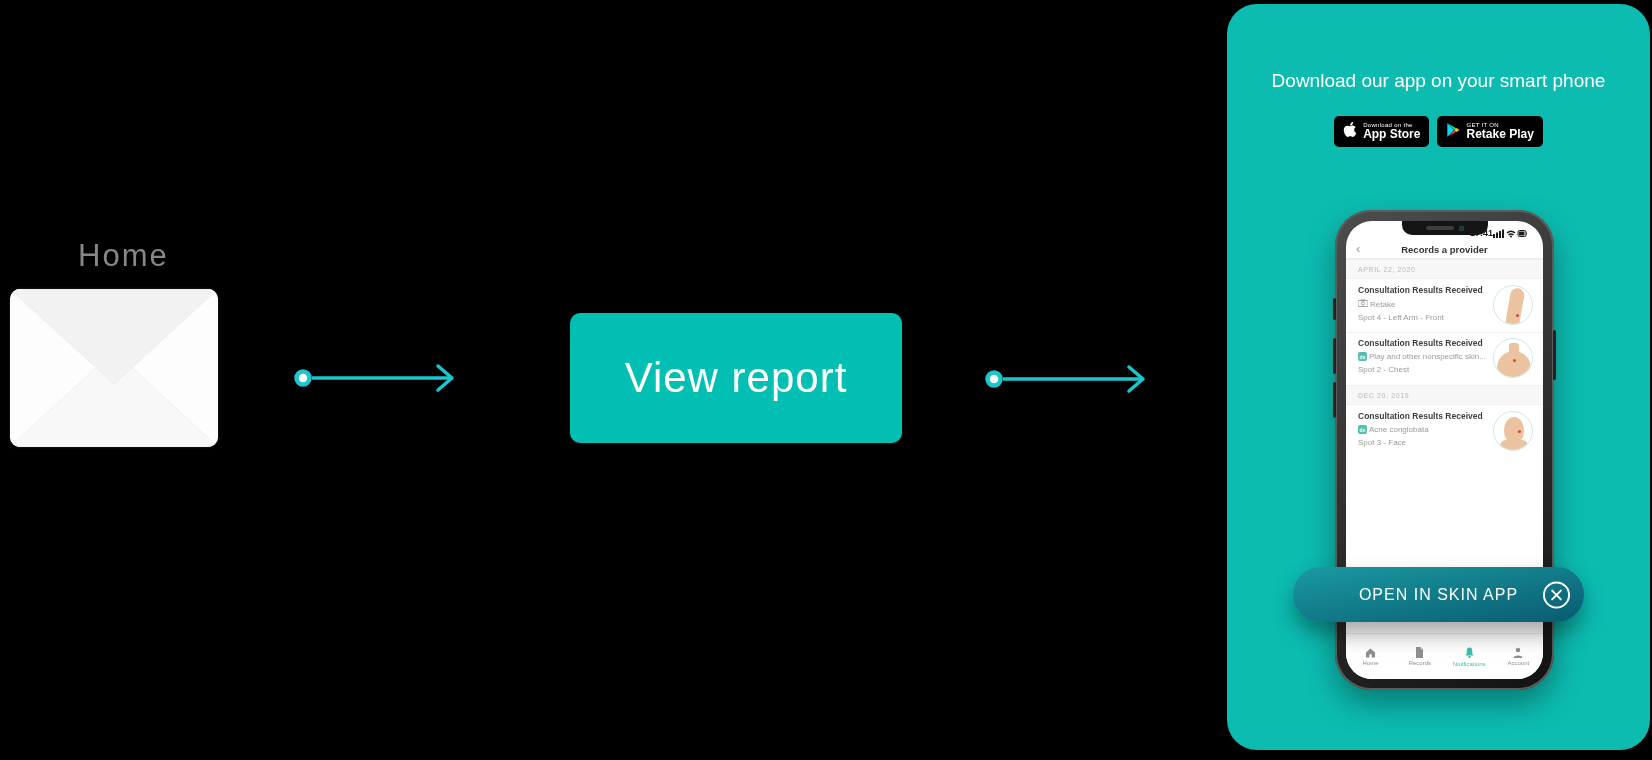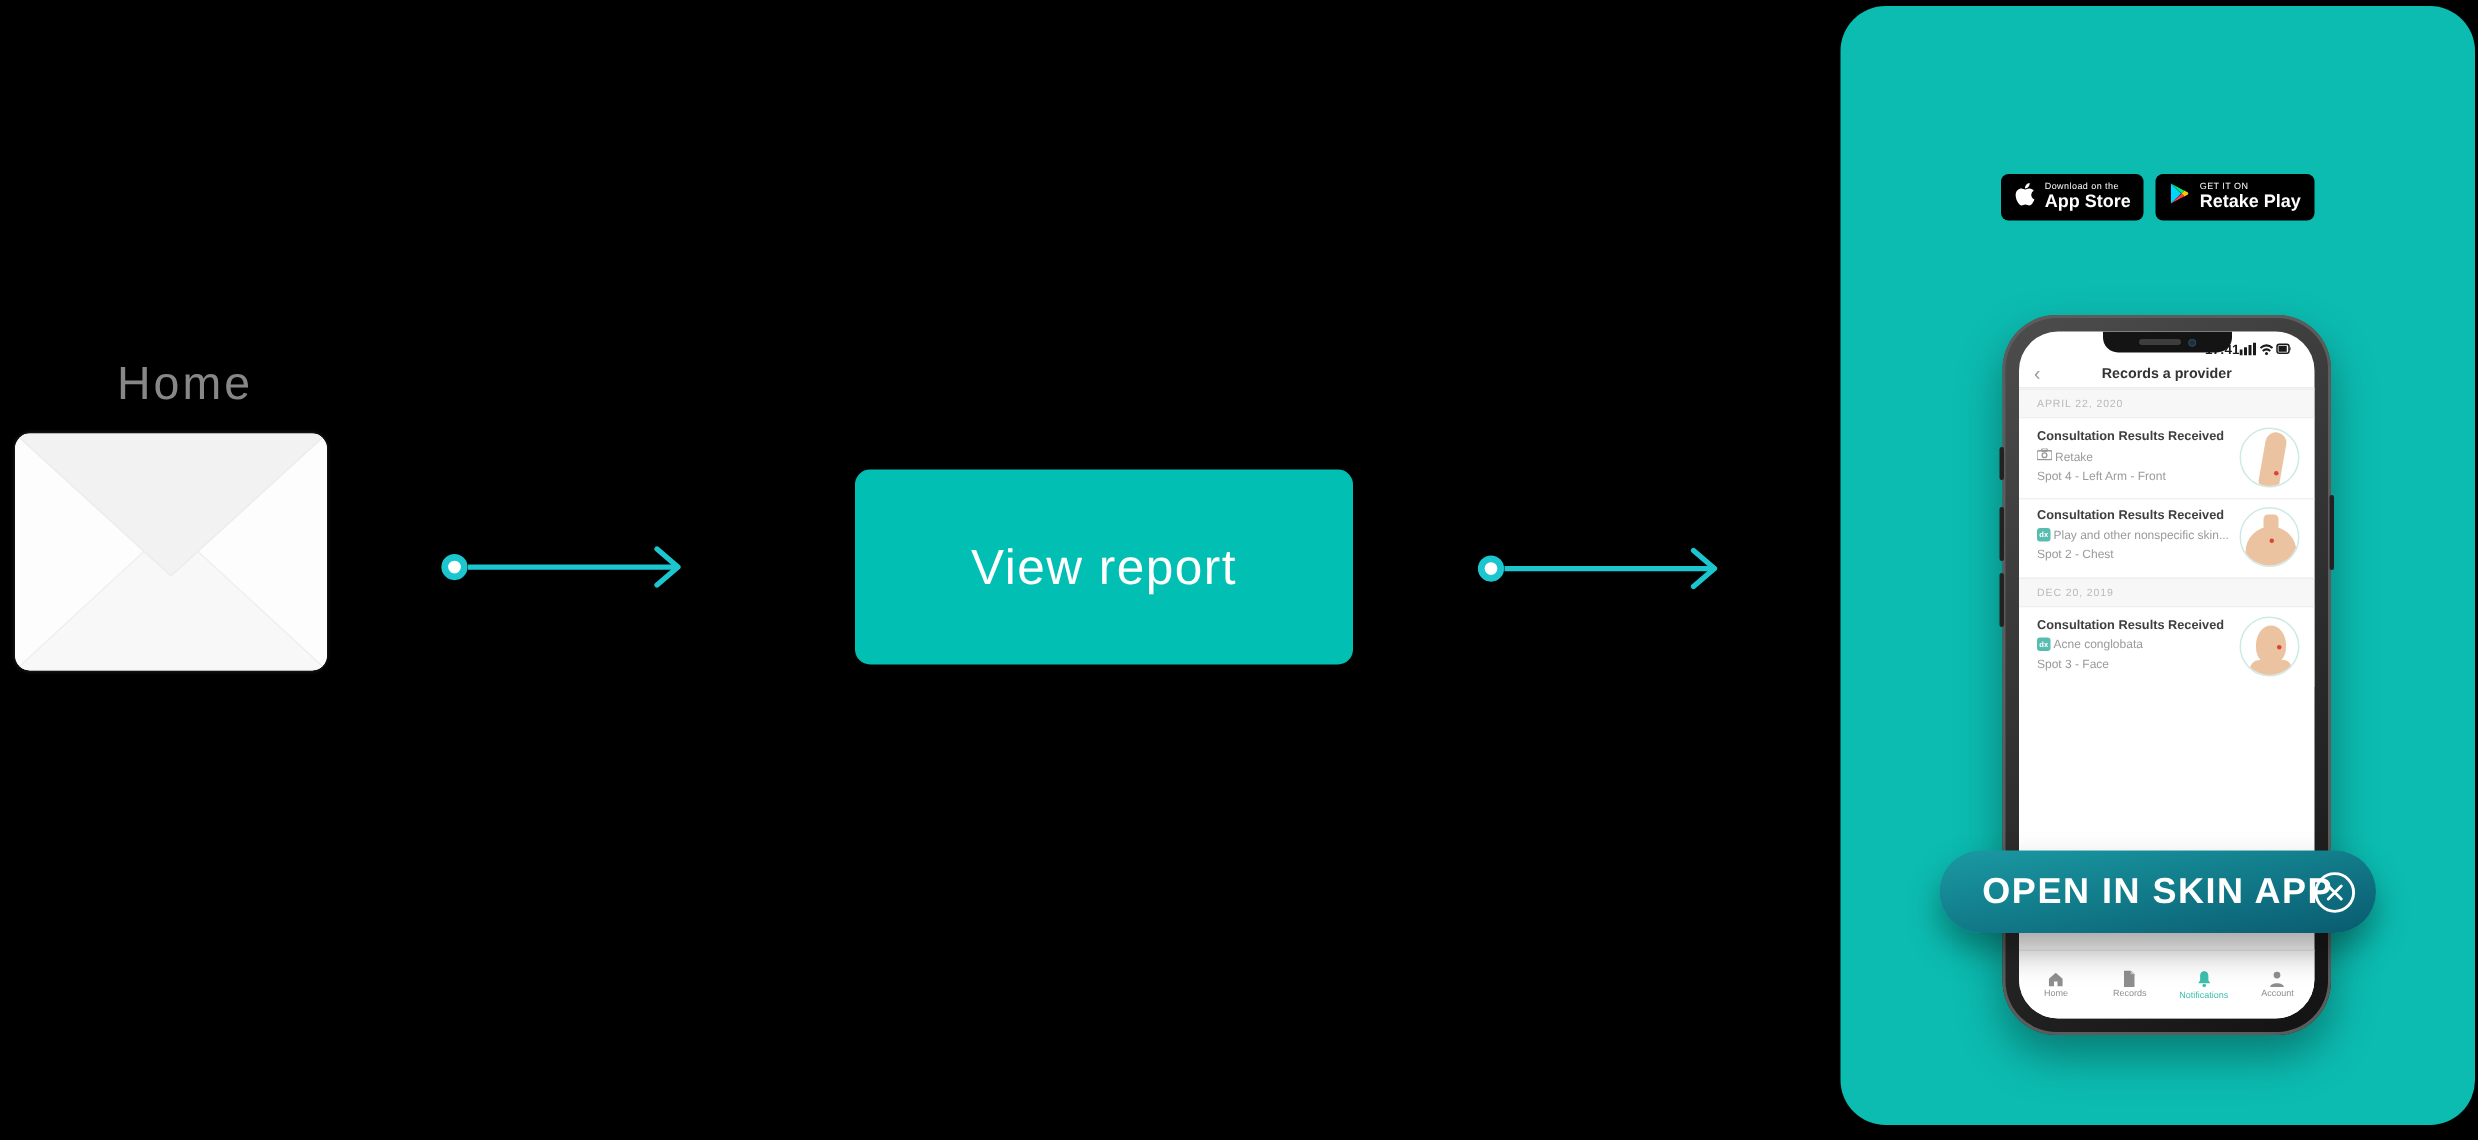--- a/index.html
+++ b/index.html
@@ -8,21 +8,21 @@
 
   
   .email-label{position:absolute;left:78px;top:238px;font-size:31px;letter-spacing:2px;color:#878787;font-weight:500;}
   .envelope{position:absolute;left:10px;top:289px;width:208px;height:158px;border-radius:10px;overflow:hidden;background:#fdfdfd;box-shadow:0 0 3px rgba(120,120,120,.35);}
 
   
   .arrow-svg{position:absolute;}
 
   
   .report-btn{position:absolute;left:570px;top:313px;width:332px;height:130px;background:#02bfb3;border-radius:10px;display:flex;align-items:center;justify-content:center;cursor:pointer;}
-  .report-btn span{color:#fff;font-size:33px;letter-spacing:1px;font-weight:400;}
+  .report-btn span{color:#fff;font-size:42px;letter-spacing:1px;font-weight:400;}
 
   
   .panel{position:absolute;left:1227px;top:4px;width:423px;height:746px;background:#0cbcb1;border-radius:30px;}
   .panel-title{position:absolute;left:0;top:66px;width:100%;text-align:center;color:#fff;font-size:19px;font-weight:400;}
   .badges{position:absolute;left:0;top:112px;width:100%;display:flex;justify-content:center;gap:8px;}
   .store-badge{height:31px;background:#000;border-radius:5px;display:flex;align-items:center;gap:6px;padding:0 9px;cursor:pointer;}
   .store-badge .txt{display:flex;flex-direction:column;line-height:1.1;}
   .store-badge .l1{font-size:6px;color:#fff;letter-spacing:.3px;}
   .store-badge .l2{font-size:12px;color:#fff;font-weight:700;}
 
@@ -49,21 +49,21 @@
   .thumb{position:absolute;right:10px;top:6px;width:40px;height:40px;border-radius:50%;border:1.5px solid #cdeae6;background:#fff;overflow:hidden;}
   .skin{position:absolute;background:#ecc3a0;}
   .reddot{position:absolute;width:3px;height:3px;background:#d8453a;border-radius:50%;}
   .bottomnav{position:absolute;left:0;bottom:0;width:100%;height:46px;background:#fff;border-top:1px solid #ececec;display:flex;}
   .navitem{flex:1;display:flex;flex-direction:column;align-items:center;justify-content:center;gap:2px;cursor:pointer;}
   .navitem .lbl{font-size:6px;color:#8f8f8f;}
   .navitem.active .lbl{color:#3fbfae;}
 
   
   .open-pill{position:absolute;left:1293px;top:567px;width:291px;height:55px;border-radius:28px;background:linear-gradient(170deg,#1a9aa3 0%,#0a5e72 95%);box-shadow:0 12px 22px rgba(0,0,0,.35);display:flex;align-items:center;justify-content:center;cursor:pointer;z-index:10;}
-  .open-pill span{color:#fff;font-size:24px;letter-spacing:1px;font-weight:700;}
+  .open-pill span{color:#fff;font-size:16px;letter-spacing:1px;font-weight:400;}
   .pill-close{position:absolute;right:13px;top:50%;transform:translateY(-50%);width:29px;height:29px;cursor:pointer;}
 </style>
 </head>
 <body>
 
 <div id="stage">
 
   <div class="email-label">Home</div>
   <div class="envelope">
     <svg width="208" height="158" viewBox="0 0 208 158">
@@ -83,20 +83,21 @@
     <span>View report</span>
   </div>
 
   <svg class="arrow-svg" style="left:983px;top:359px;" width="180" height="40" viewBox="0 0 180 40">
     <circle cx="11" cy="20" r="6.5" fill="#fff" stroke="#1bc6cf" stroke-width="4.5"></circle>
     <line x1="20" y1="20" x2="158" y2="20" stroke="#1bc6cf" stroke-width="3.5"></line>
     <polyline points="146,8 160,20 146,32" fill="none" stroke="#1bc6cf" stroke-width="3.5" stroke-linecap="round" stroke-linejoin="round"></polyline>
   </svg>
 
   <div class="panel">
+    <div class="panel-title">Download our app on your smart phone</div>
 
     <div class="badges">
       <div class="store-badge">
         <span>
           <svg width="14" height="17" viewBox="0 0 384 512">
               <path fill="#fff" d="M318.7 268.7c-.2-36.7 16.4-64.4 50-84.8-18.8-26.9-47.2-41.7-84.7-44.6-35.5-2.8-74.3 20.7-88.5 20.7-15 0-49.4-19.7-76.4-19.7C63.3 141.2 4 184.8 4 273.5q0 39.3 14.4 81.2c12.8 36.7 59 126.7 107.2 125.2 25.2-.6 43-17.9 75.8-17.9 31.8 0 48.3 17.9 76.4 17.9 48.6-.7 90.4-82.5 102.6-119.3-65.2-30.7-61.7-90-61.7-91.9zm-56.6-164.2c27.3-32.4 24.8-61.9 24-72.5-24.1 1.4-52 16.4-67.9 34.9-17.5 19.8-27.8 44.3-25.6 71.9 26.1 2 49.9-11.4 69.5-34.3z"></path>
             </svg>
         </span>
         <span class="txt">
           <span class="l1">Download on the</span>

